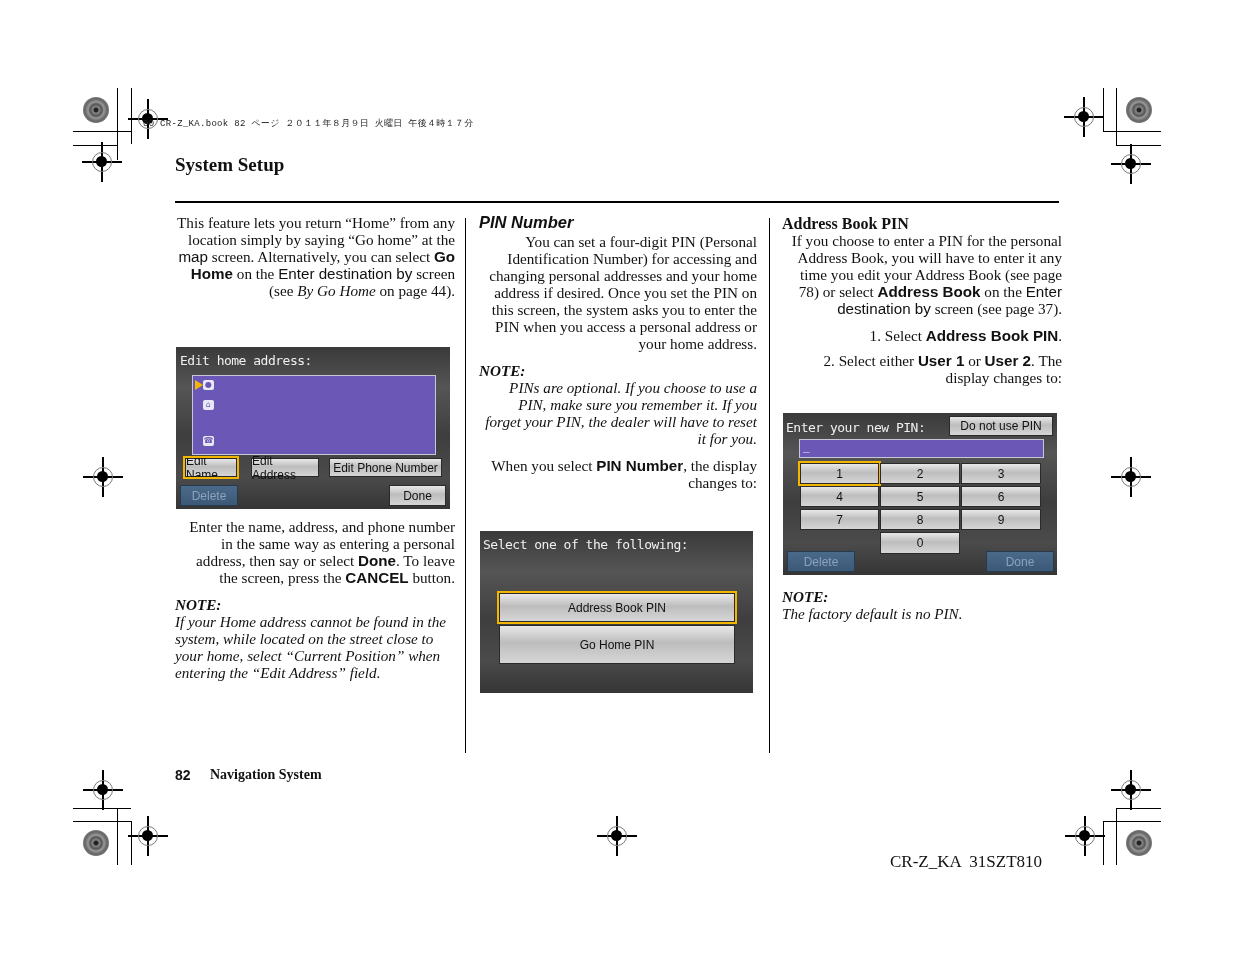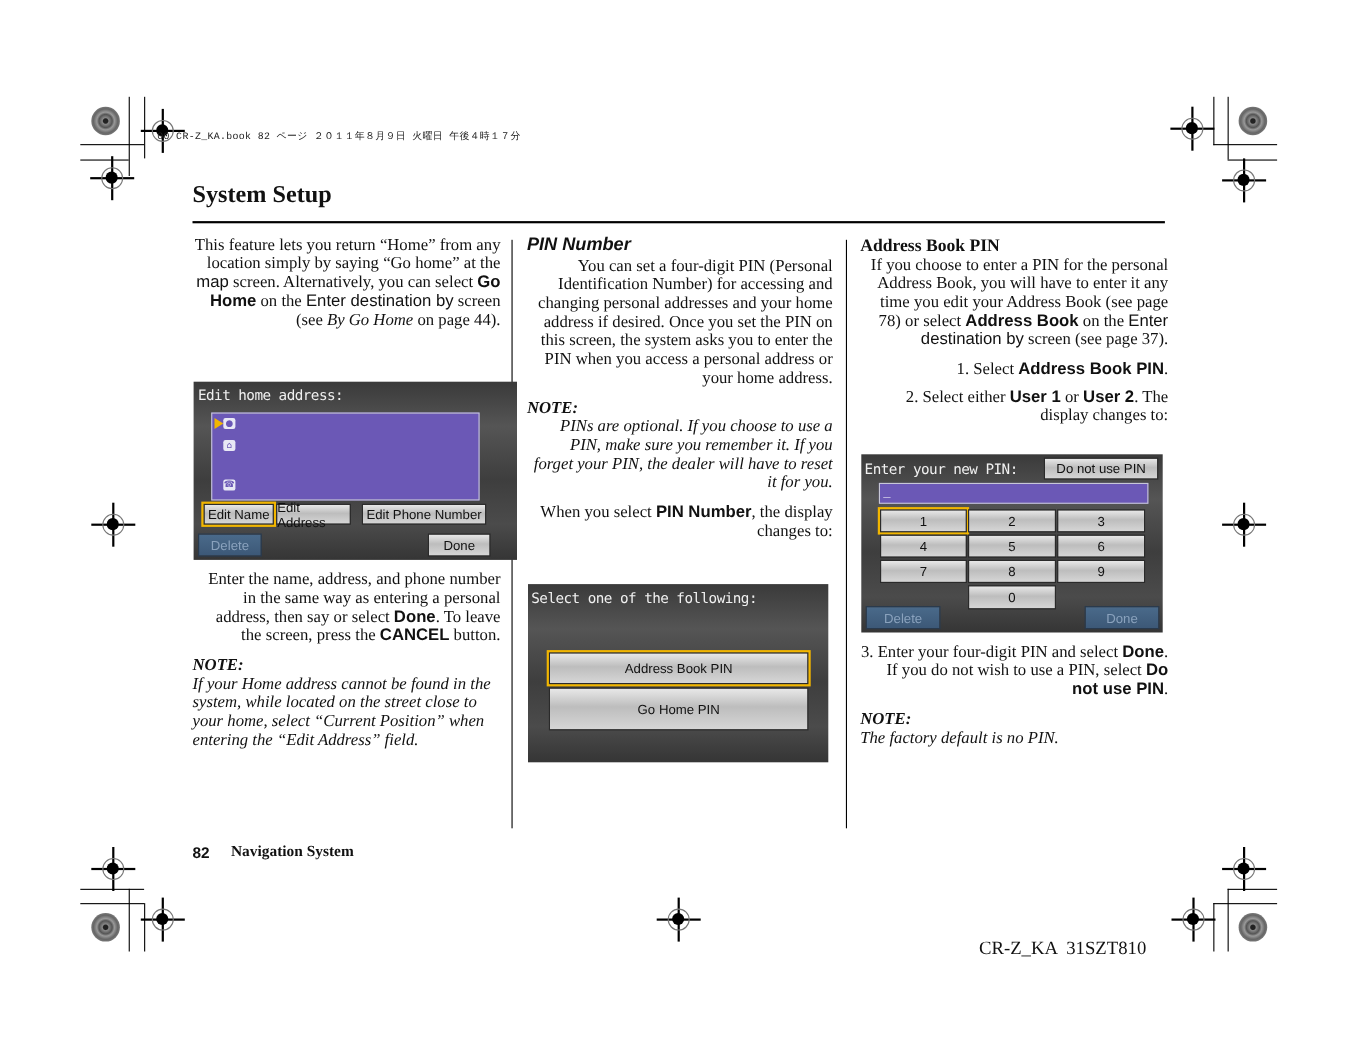--- a/index.html
+++ b/index.html
@@ -14,21 +14,21 @@
   .vline { position:absolute; width:1px; background:#000; }
   .reg { position:absolute; width:40px; height:40px; margin-left:-20px; margin-top:-20px; }
   .reg .h { position:absolute; left:0; top:19px; width:40px; height:1.5px; background:#000; }
   .reg .v { position:absolute; top:0; left:19px; height:40px; width:1.5px; background:#000; }
   .reg .ring { position:absolute; left:10px; top:10px; width:18px; height:18px; border:1px solid #777; border-radius:50%; }
   .reg .dot { position:absolute; left:14px; top:14px; width:11px; height:11px; background:#000; border-radius:50%; }
   .disc { position:absolute; width:26px; height:26px; border-radius:50%;
     background: radial-gradient(circle, #222 0 2px, #888 3px, #555 6px, #999 8px, #666 11px, #777 13px); }
 
   .header-text { font-family:"Liberation Mono", monospace; font-size:9px; left:143px; top:117px; color:#222; letter-spacing:0.3px; }
-  .page-title { left:175px; top:164px; font-size:22px; font-weight:bold; font-family:"Liberation Serif", serif; }
+  .page-title { left:175px; top:154px; font-size:19px; font-weight:bold; font-family:"Liberation Serif", serif; }
   .title-rule { left:175px; top:201px; width:884px; height:2px; background:#000; }
   .col-rule { width:1px; background:#000; }
 
   .col { position:absolute; font-size:15.2px; line-height:17px; }
   .col p { margin:0 0 10px 0;text-align:right; }
   .sec-h { font-family:"Liberation Sans", sans-serif; font-weight:bold; font-style:italic; font-size:16.5px; margin-bottom:2px; }
   .ui { font-family:"Liberation Sans", sans-serif; }
   .uib { font-family:"Liberation Sans", sans-serif; font-weight:bold; }
   .note-h { font-weight:bold; font-style:italic; }
   .note { font-style:italic; }
@@ -150,29 +150,29 @@
 <div class="abs page-title">System Setup</div>
 <div class="abs title-rule"></div>
 
 <div class="abs col-rule" style="left:465px;top:218px;height:535px;"></div>
 <div class="abs col-rule" style="left:769px;top:218px;height:535px;"></div>
 
 <div class="col" style="left:175px;top:214px;width:280px;">
   <p><span class="serif">This feature lets you return “Home” from any location simply by saying “Go home” at the </span><span class="ui">map</span><span class="serif"> screen. Alternatively, you can select </span><span class="uib">Go Home</span><span class="serif"> on the </span><span class="ui">Enter destination by</span><span class="serif"> screen (see </span><span class="i">By Go Home</span><span class="serif"> on page 44).</span></p>
 </div>
 
-<div class="screen" style="left:176px;top:347px;width:274px;height:162px;padding-left:20px;">
+<div class="screen" style="left:176px;top:347px;width:274px;height:162px;">
   <div class="stitle" style="left:4px;top:6px;">Edit home address:</div>
   <div class="purple" style="left:16px;top:28px;width:242px;height:78px;">
     <div class="cursor-arrow" style="left:2px;top:4px;"></div>
     <div class="icon-sq" style="left:10px;top:4px;">●</div>
     <div class="icon-sq" style="left:10px;top:24px;">⌂</div>
     <div class="icon-sq" style="left:10px;top:60px;">☎</div>
   </div>
-  <div class="btn-metal sel" style="left:9px;top:111px;width:64px;height:19px;">Edit Name</div>
+  <div class="btn-metal sel" style="left:9px;top:111px;width:52px;height:19px;">Edit Name</div>
   <div class="btn-metal" style="left:75px;top:111px;width:68px;height:19px;">Edit Address</div>
   <div class="btn-metal" style="left:153px;top:111px;width:113px;height:19px;">Edit Phone Number</div>
   <div class="btn-dark" style="left:4px;top:138px;width:58px;height:21px;">Delete</div>
   <div class="btn-metal" style="left:213px;top:138px;width:57px;height:21px;">Done</div>
 </div>
 
 <div class="col" style="left:175px;top:518px;width:280px;">
   <p><span class="serif">Enter the name, address, and phone number in the same way as entering a personal address, then say or select </span><span class="uib">Done</span><span class="serif">. To leave the screen, press the </span><span class="uib">CANCEL</span><span class="serif"> button.</span></p>
   <div class="note-h" style="margin-top:4px;">NOTE:</div>
   <div class="note">If your Home address cannot be found in the system, while located on the street close to your home, select “Current Position” when entering the “Edit Address” field.</div>
@@ -211,20 +211,19 @@
   <div class="btn-metal" style="left:178px;top:73px;width:80px;height:21px;">6</div>
   <div class="btn-metal" style="left:17px;top:96px;width:79px;height:21px;">7</div>
   <div class="btn-metal" style="left:97px;top:96px;width:80px;height:21px;">8</div>
   <div class="btn-metal" style="left:178px;top:96px;width:80px;height:21px;">9</div>
   <div class="btn-metal" style="left:97px;top:119px;width:80px;height:22px;">0</div>
   <div class="btn-dark" style="left:4px;top:138px;width:68px;height:21px;">Delete</div>
   <div class="btn-dark" style="left:203px;top:138px;width:68px;height:21px;">Done</div>
 </div>
 
 <div class="col" style="left:782px;top:584px;width:280px;">
-  <p style="padding-left:17px;text-indent:-17px;"><span class="serif">3. Enter your four-digit PIN and select </span><span class="uib">Done</span><span class="serif">. If you do not wish to use a PIN, select </span><span class="uib">Do not use PIN</span><span class="serif">.</span></p>
   <div class="note-h" style="margin-top:4px;">NOTE:</div>
   <div class="note">The factory default is no PIN.</div>
 </div>
 
 <div class="abs footer-num">82</div>
 <div class="abs footer-txt">Navigation System</div>
 <div class="abs code" style="white-space:pre;">CR-Z_KA  31SZT810</div>
 
 </body></html>

